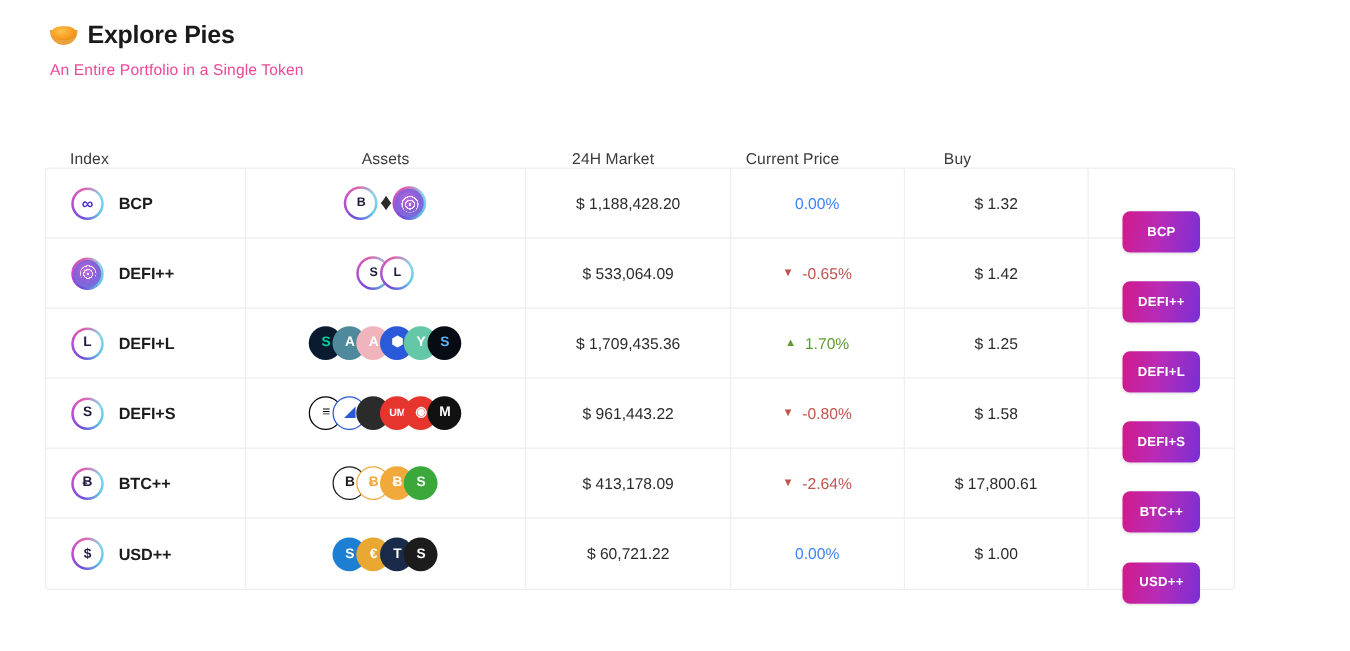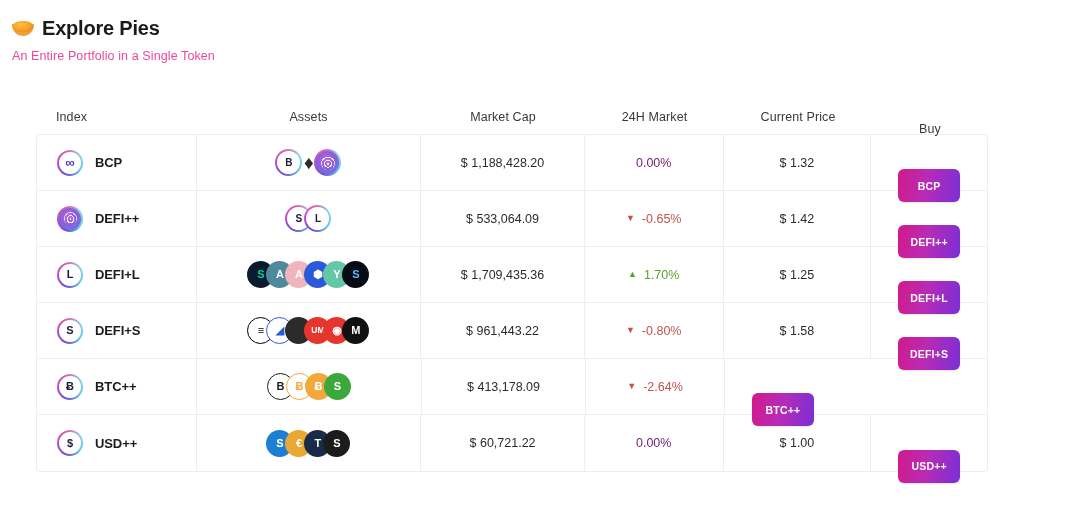--- a/index.html
+++ b/index.html
@@ -7,21 +7,21 @@
   html, body {
     margin: 0; padding: 0;
     width: 1080px; height: 521px;
     background: #ffffff;
     font-family: "Liberation Sans", sans-serif;
     -webkit-font-smoothing: antialiased;
   }
   .page { position: relative; width: 1080px; height: 521px; overflow: hidden; }
 
   
-  .header { position: absolute; left: 12px; top: 16px; }
+  .header { position: absolute; left: 40px; top: 16px; }
   .title-row { display: flex; align-items: center; gap: 8px; }
   .pie-emoji {
     width: 22px; height: 16px; position: relative; display: inline-block;
   }
   .pie-emoji .crust {
     position: absolute; left: 0; bottom: 0; width: 22px; height: 12px;
     background: #e8a33d; border-radius: 0 0 11px 11px;
   }
   .pie-emoji .filling {
     position: absolute; left: 1px; top: 1px; width: 20px; height: 11px;
@@ -31,21 +31,21 @@
   .page-title {
     font-size: 20px; font-weight: bold; color: #1a1a1a; letter-spacing: -0.2px;
     line-height: 1.2; margin: 0;
   }
   .subtitle {
     margin-top: 9px; font-size: 12.5px; color: #ec4899; letter-spacing: 0.1px;
   }
 
   
   .table-wrap { position: absolute; left: 36px; top: 100px; width: 952px; }
-  .thead { display: flex; height: 34px; align-items: center; }
+  .thead { display: flex; height: 34px; align-items: flex-end; }
   .th {
     font-size: 12.5px; color: #3a3a3a; text-align: center;
     letter-spacing: 0.1px; font-weight: normal;
   }
   .tbody { border: 1px solid #eceef0; border-radius: 3px; background: #fff; }
   .tr { display: flex; height: 56px; border-bottom: 1px solid #eceef0; }
   .tr:last-child { border-bottom: none; }
   .td {
     display: flex; align-items: center; justify-content: center;
     border-right: 1px solid #eceef0; height: 100%;
@@ -115,21 +115,21 @@
   }
   .tok.eth {
     background: transparent; color: #2b2b2b; font-size: 19px; margin-left: -7px;
   }
 
   
   .chg { display: inline-flex; align-items: center; gap: 7px; }
   .arrow { font-size: 9px; line-height: 1; }
   .up   { color: #5b9e2d; }
   .down { color: #c0544a; }
-  .flat { color: #701a75; }
+  .flat { color: #3b82f6; }
 
   
   .buy-btn {
     width: 62px; height: 33px; border: none; border-radius: 6px;
     background: linear-gradient(100deg, #d11a8a 0%, #b92bb5 45%, #7a2fd6 100%);
     color: #ffffff; font-size: 10.5px; font-weight: bold;
     letter-spacing: 0.2px; cursor: pointer;
     display: flex; align-items: center; justify-content: center;
     font-family: "Liberation Sans", sans-serif;
     box-shadow: 0 1px 2px rgba(0,0,0,0.12);
@@ -148,21 +148,20 @@
       </span>
       <h1 class="page-title">Explore Pies</h1>
     </div>
     <div class="subtitle">An Entire Portfolio in a Single Token</div>
   </div>
 
   <div class="table-wrap">
     <div class="thead">
       <div class="th c-index">Index</div>
       <div class="th c-assets">Assets</div>
-      <div class="th c-mcap">Market Cap</div>
       <div class="th c-change">24H Market</div>
       <div class="th c-price">Current Price</div>
       <div class="th c-buy">Buy</div>
     </div>
     <div class="tbody" id="tbody">
         <div class="tr">
           <div class="td c-index">
             <div class="idx-cell">
               <span class="idx-icon">
                 <span class="inner">
@@ -308,20 +307,21 @@
               <span class="tok" style="background: rgb(58, 168, 58); color: rgb(255, 255, 255); font-size: 11px;">S</span>
             </div>
           </div>
           <div class="td c-mcap">$ 413,178.09</div>
           <div class="td c-change">
             <span class="chg down">
               <span class="arrow">▼</span>
               <span>-2.64%</span>
             </span>
           </div>
+          <div class="td c-price">$ 17,800.61</div>
           <div class="td c-buy">
             <button class="buy-btn">BTC++</button>
           </div>
         </div>
         <div class="tr">
           <div class="td c-index">
             <div class="idx-cell">
               <span class="idx-icon">
                 <span class="inner">$</span>
               </span>

